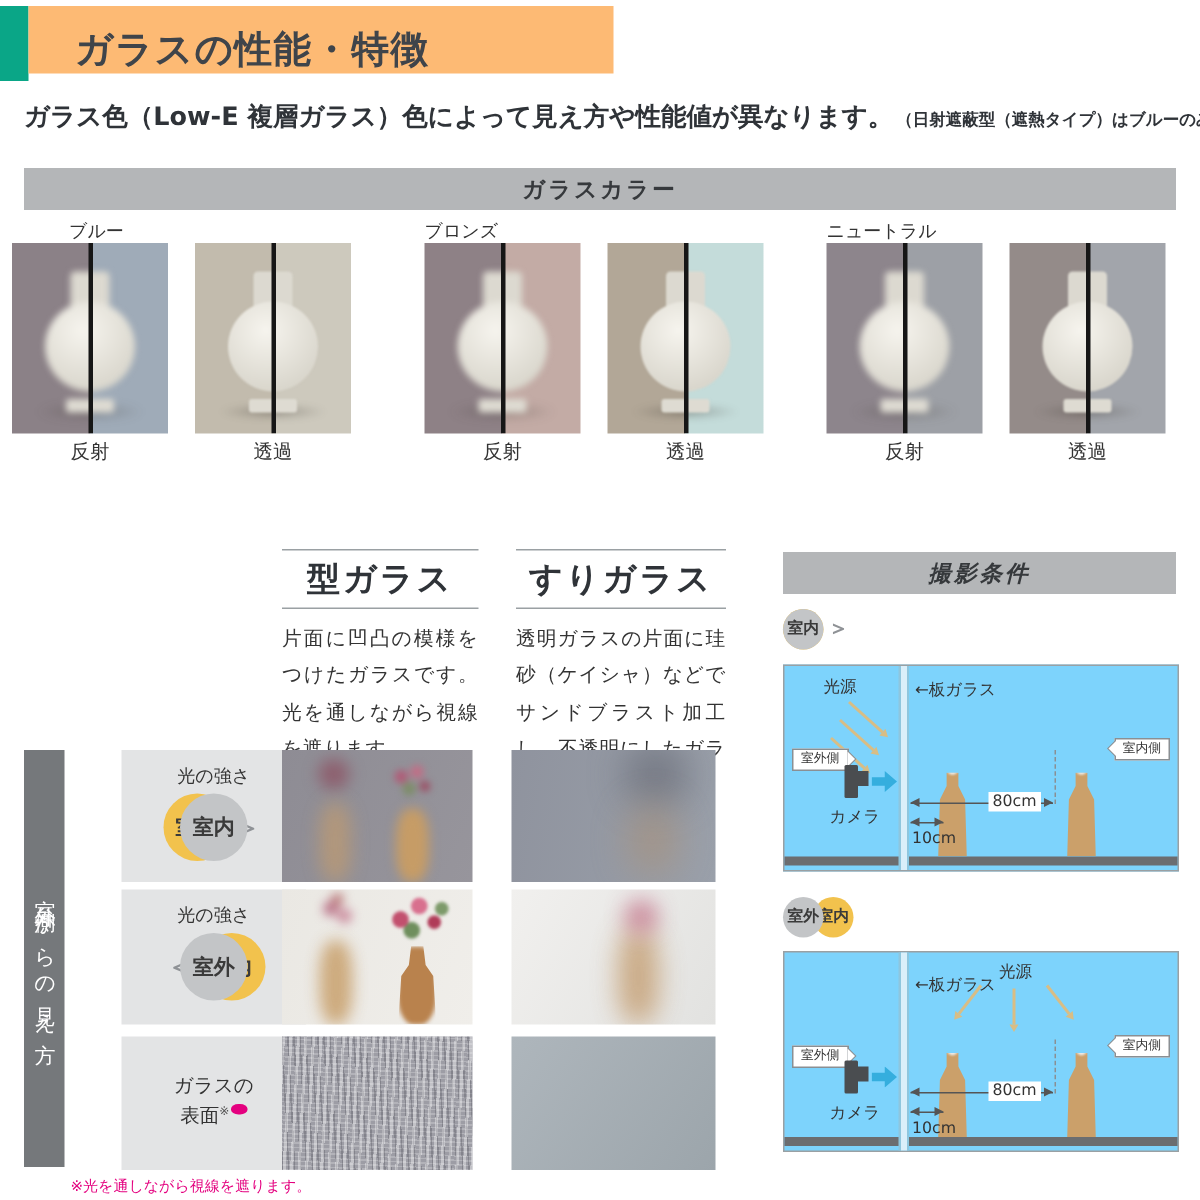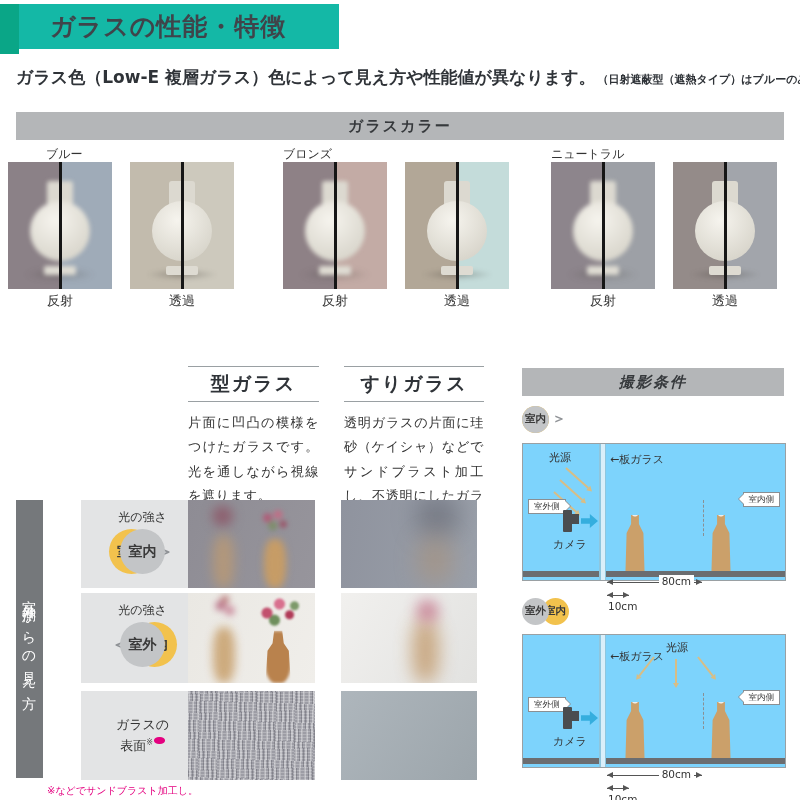--- a/index.html
+++ b/index.html
@@ -2,21 +2,21 @@
 <html><head>
 <meta charset="utf-8">
 <style>
   html,body{margin:0;padding:0;background:#fff;}
   body{font-family:"DejaVu Sans","Liberation Sans",sans-serif;color:#333;}
   #canvas{position:relative;width:800px;height:800px;background:#fff;overflow:hidden;}
   .abs{position:absolute;}
 
   
   .accent{left:0;top:4px;width:19px;height:50px;background:#0aa687;}
-  .mint{left:19px;top:4px;width:320px;height:45px;background:#14b8a6;display:flex;align-items:center;}
+  .mint{left:19px;top:4px;width:390px;height:45px;background:#fdba74;display:flex;align-items:flex-end;}
   .title{margin:0;padding-left:31px;font-size:25px;font-weight:bold;color:#3f444a;letter-spacing:1px;}
   .subtitle{left:16px;top:66px;font-size:17px;font-weight:600;color:#2f3338;white-space:nowrap;}
   .subnote{font-size:11px;font-weight:600;color:#2f3338;margin-left:2px;}
 
   
   .graybar{background:#b4b6b8;display:flex;align-items:center;justify-content:center;
            font-size:15px;font-weight:bold;color:#36393c;letter-spacing:2px;}
   .bar-color{left:16px;top:112px;width:768px;height:28px;}
   .bar-shoot{left:522px;top:368px;width:262px;height:28px;font-style:italic;}
 
@@ -34,21 +34,21 @@
   .s-line{position:absolute;left:50%;top:0;bottom:0;width:3px;margin-left:-1.5px;background:#161616;z-index:3;}
   .sb-r {background:linear-gradient(90deg,#8b8187 0 50%,#9fabb8 50% 100%);}
   .sb-t {background:linear-gradient(90deg,#c2bbad 0 50%,#cdc9bd 50% 100%);}
   .sbr-r{background:linear-gradient(90deg,#8e8186 0 50%,#c3aba5 50% 100%);}
   .sbr-t{background:linear-gradient(90deg,#b2a797 0 50%,#c4dcda 50% 100%);}
   .sn-r {background:linear-gradient(90deg,#8d858c 0 50%,#9da0a6 50% 100%);}
   .sn-t {background:linear-gradient(90deg,#948b89 0 50%,#a2a5ab 50% 100%);}
   .caption{top:292px;width:104px;text-align:center;font-size:13px;color:#333;}
 
   
-  .type-title{font-size:19px;font-weight:bold;color:#2f3338;text-align:center;letter-spacing:2px;
+  .type-title{font-size:22px;font-weight:bold;color:#2f3338;text-align:center;letter-spacing:2px;
               border-top:1px solid #9aa0a3;border-bottom:1px solid #9aa0a3;padding:4px 0;margin:0;}
   .type-desc{font-size:13.2px;line-height:1.85;color:#333;margin:9px 0 0 0;text-align:justify;letter-spacing:.5px;}
   .tcol1{left:188px;top:366px;width:131px;}
   .tcol2{left:344px;top:366px;width:140px;}
 
   
   .side-rail{left:16px;top:500px;width:27px;height:278px;background:#75787b;color:#fff;
              writing-mode:vertical-rl;display:flex;align-items:center;justify-content:center;
              font-size:14px;letter-spacing:4px;font-weight:500;}
   .vcell{left:49px;width:123px;background:#e3e4e5;margin-left:32px;}
@@ -144,21 +144,21 @@
            border-radius:45%;filter:blur(.7px);z-index:2;
            background:radial-gradient(circle at 22% 55%,#7a9468 0 5px,transparent 6px),
                       radial-gradient(circle at 42% 30%,#5e7f52 0 5px,transparent 6px),
                       radial-gradient(circle at 64% 50%,#7d9a6a 0 5px,transparent 6px),
                       radial-gradient(circle at 82% 35%,#6a8a5c 0 4px,transparent 5px),
                       radial-gradient(circle at 33% 25%,#d98ba6 0 3.5px,transparent 4.5px),
                       radial-gradient(circle at 55% 60%,#c2506e 0 3.5px,transparent 4.5px),
                       radial-gradient(circle at 72% 20%,#e3a9bd 0 3px,transparent 4px),
                       radial-gradient(circle at 50% 80%,#eee 0 3px,transparent 4px);}
   .dash{position:absolute;border-left:1px dashed #8a8f93;width:0;}
-  .dim{position:absolute;height:1px;background:#555;z-index:6;margin-top:47px;}
+  .dim{position:absolute;height:1px;background:#555;z-index:6;}
   .dim::before{content:"";position:absolute;left:0;top:-3px;border-right:6px solid #555;
                border-top:3px solid transparent;border-bottom:3px solid transparent;}
   .dim::after{content:"";position:absolute;right:0;top:-3px;border-left:6px solid #555;
               border-top:3px solid transparent;border-bottom:3px solid transparent;}
   .dim span{position:absolute;font-size:10.5px;color:#333;background:#fff;padding:0 3px;line-height:1.2;}
   .dim80 span{right:8px;top:-7px;}
   .dim10 span{left:-2px;top:5px;background:transparent;}
   .shoot-note{left:522px;top:769px;width:262px;text-align:right;font-size:10.5px;color:#333;}
 </style>
 </head>
@@ -273,21 +273,21 @@
       <span class="op">＜</span>
       <span class="circ y">室内</span>
     </div>
   </div>
   <div class="abs vcell vc3">
     <div class="surface-lbl">
       <span><span>ガラスの</span><br>
       <span>表面</span><sup class="mark">※</sup><span class="mag-icon"></span></span>
     </div>
   </div>
-  <div class="abs vis-note">※などでサンドブラスト加工し。</div>
+  <div class="abs vis-note">※光を通しながら視線を遮ります。</div>
 
   <div class="g g11">
       <i class="fL1"></i>
       <i class="vL1"></i>
       <i class="fR1"></i>
       <i class="vR1"></i>
     </div>
   <div class="g g12">
       <i class="d12a"></i>
       <i class="d12b"></i>

